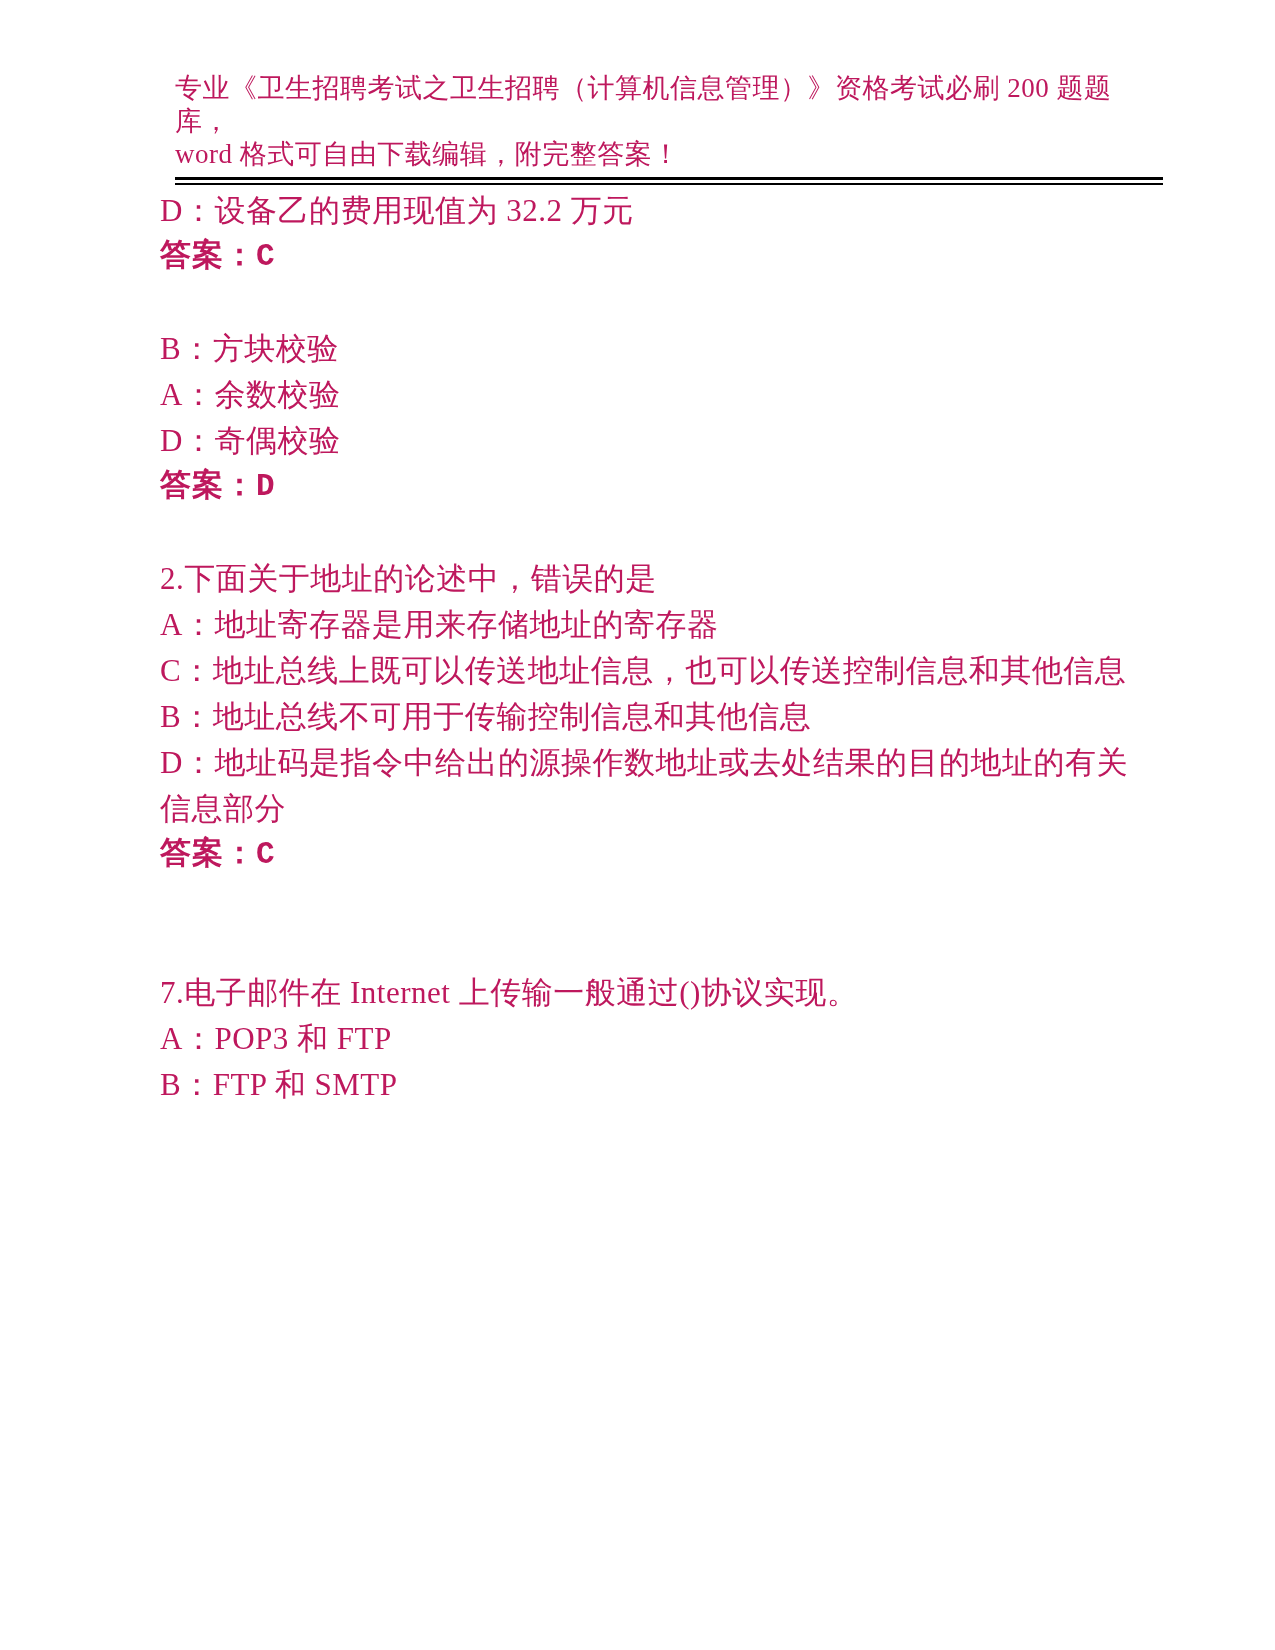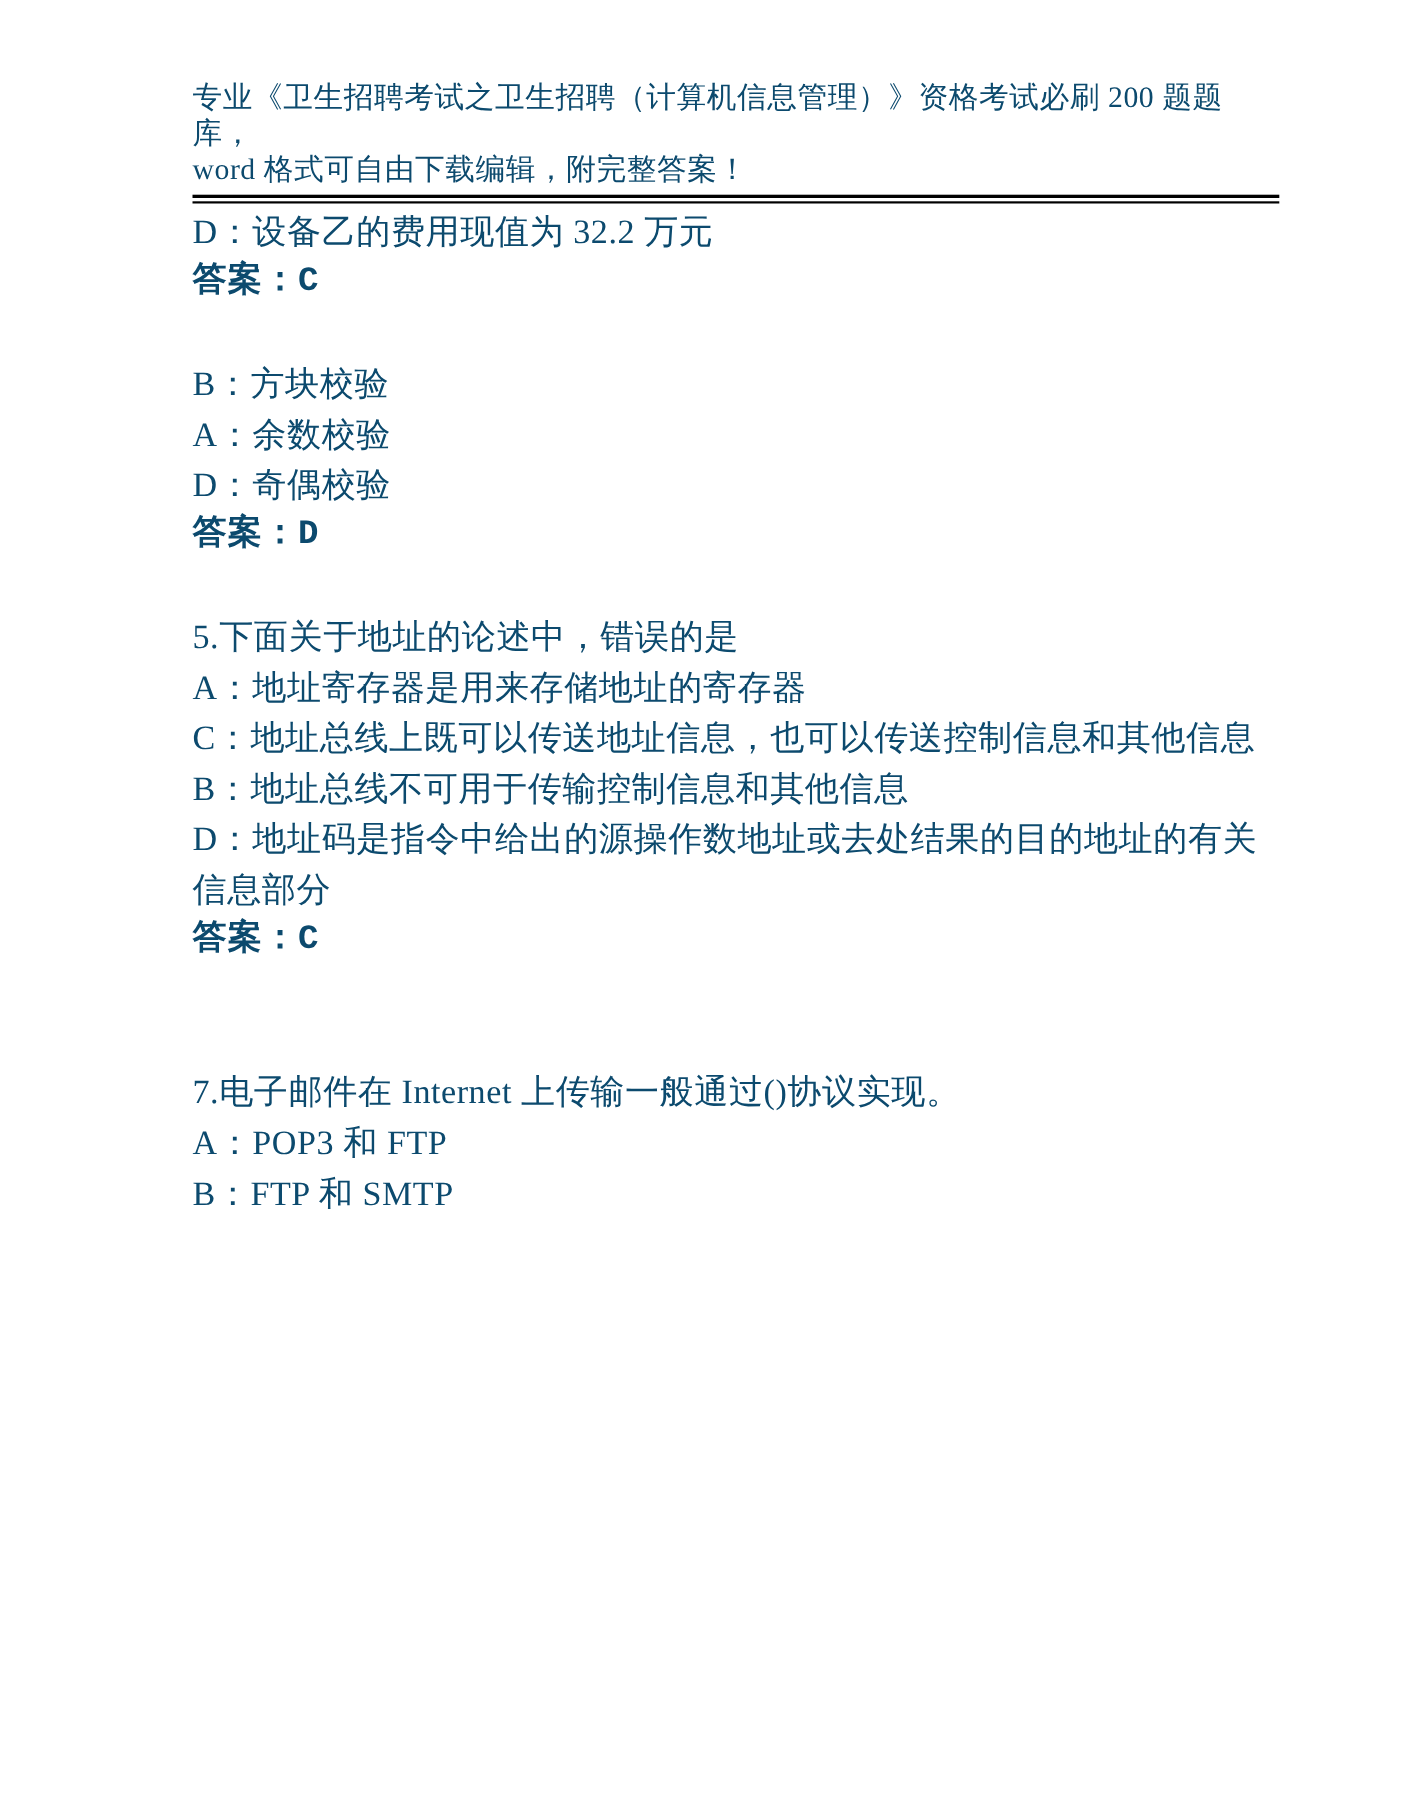--- a/index.html
+++ b/index.html
@@ -2,21 +2,21 @@
 <html><head>
 <meta charset="utf-8">
 <style>
   html, body { margin: 0; padding: 0; background: #ffffff; }
   .page {
     position: relative;
     width: 1275px;
     height: 1650px;
     background: #ffffff;
     font-family: "Liberation Serif", "DejaVu Serif", serif;
-    color: #0c4a6e;
+    color: #be185d;
     overflow: hidden;
   }
   .doc-header {
     position: absolute;
     top: 72px;
     left: 175px;
     width: 990px;
     font-size: 27px;
     line-height: 33px;
     letter-spacing: 0.5px;
@@ -26,21 +26,21 @@
     top: 177px;
     left: 175px;
     width: 988px;
     height: 3px;
     border-top: 3px solid #000000;
     border-bottom: 2px solid #000000;
   }
   .doc-body {
     position: absolute;
     top: 188px;
-    left: 175px;
+    left: 160px;
     width: 990px;
     font-size: 31px;
   }
   .body-line {
     line-height: 46px;
     min-height: 46px;
     letter-spacing: 0.5px;
   }
   .answer-line {
     font-family: Liberation Mono, monospace;
@@ -68,21 +68,21 @@
       </div>
       <div class="block-gap"></div>
       <div>
         <div class="body-line option-line">B：方块校验</div>
         <div class="body-line option-line">A：余数校验</div>
         <div class="body-line option-line">D：奇偶校验</div>
         <div class="body-line answer-line">答案：D</div>
       </div>
       <div class="block-gap"></div>
       <div>
-        <div class="body-line stem-line">5.下面关于地址的论述中，错误的是</div>
+        <div class="body-line stem-line">2.下面关于地址的论述中，错误的是</div>
         <div class="body-line option-line">A：地址寄存器是用来存储地址的寄存器</div>
         <div class="body-line option-line">C：地址总线上既可以传送地址信息，也可以传送控制信息和其他信息</div>
         <div class="body-line option-line">B：地址总线不可用于传输控制信息和其他信息</div>
         <div class="body-line option-line">D：地址码是指令中给出的源操作数地址或去处结果的目的地址的有关信息部分</div>
         <div class="body-line answer-line">答案：C</div>
       </div>
       <div class="block-gap"></div>
       <div class="block-gap"></div>
       <div>
         <div class="body-line stem-line">7.电子邮件在 Internet 上传输一般通过()协议实现。</div>

